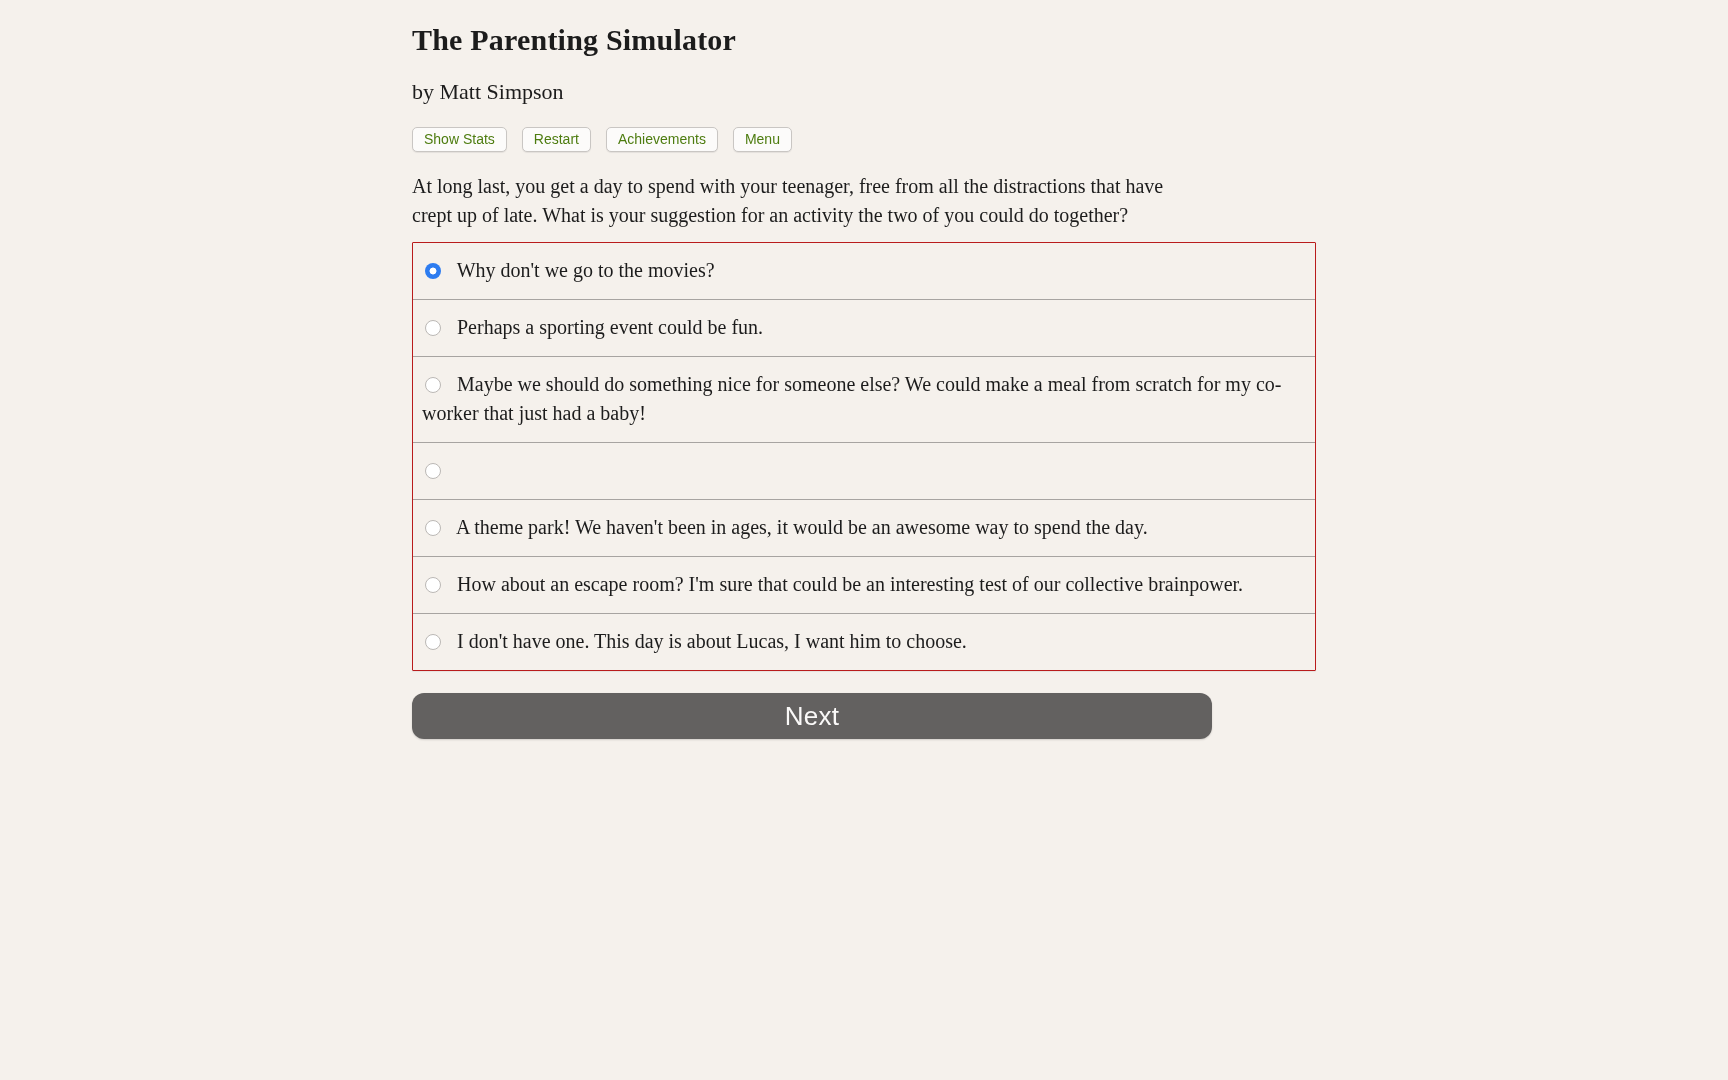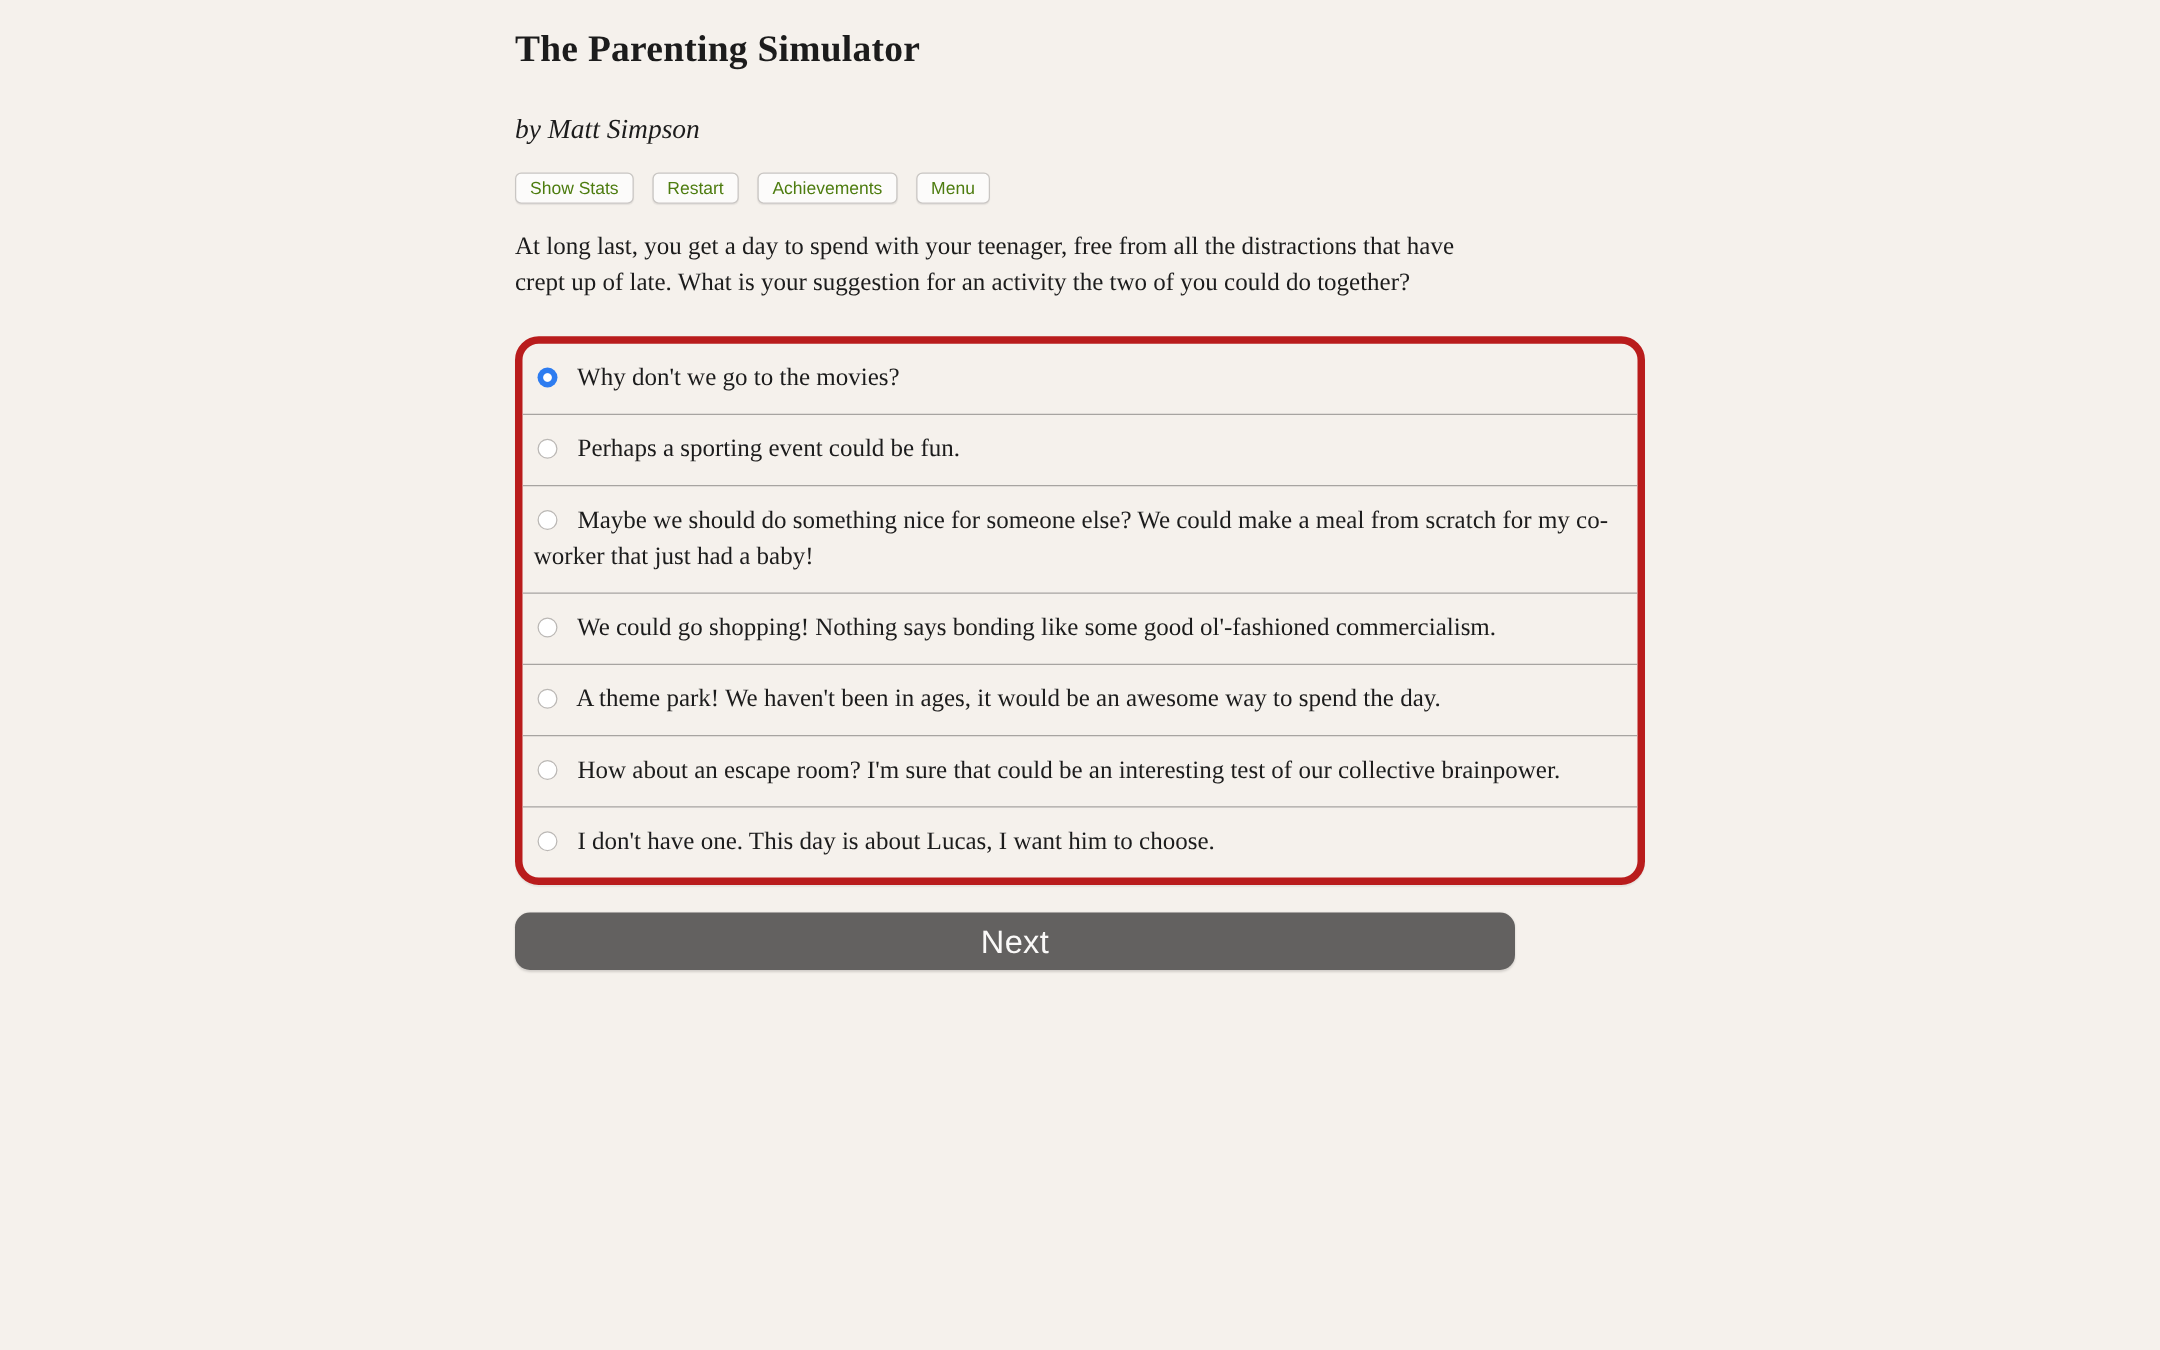--- a/index.html
+++ b/index.html
@@ -20,22 +20,21 @@
   }
   .page-title {
     font-size: 30px;
     font-weight: 700;
     line-height: 1.2;
     letter-spacing: 0.2px;
   }
   .byline {
     font-size: 22px;
     font-weight: 400;
-    margin-top: 32px;
-    font-style: italic;
+    margin-top: 21px;
   }
   .toolbar {
     margin-top: 22px;
     display: flex;
     gap: 15px;
   }
   .toolbar button {
     font-family: "Liberation Sans", "DejaVu Sans", sans-serif;
     font-size: 14px;
     font-weight: 500;
@@ -48,23 +47,23 @@
     box-shadow: 0 1px 1px rgba(0,0,0,0.07);
     cursor: pointer;
   }
   .story-paragraph {
     margin-top: 20px;
     font-size: 20px;
     line-height: 29px;
     max-width: 790px;
   }
   .choices-box {
-    margin-top: 28px;
-    border: 6px solid #b91c1c;
-    border-radius: 19px;
+    margin-top: 12px;
+    border: 1px solid #b91c1c;
+    border-radius: 1px;
     background: var(--bg, #f5f1ec);
     overflow: hidden;
     box-shadow: 0 1px 1px rgba(0,0,0,0.06);
   }
   .choice-row {
     display: block;
     padding: 13px 16px 14px 9px;
     border-top: 1px solid #a7a4a1;
     font-size: 20px;
     line-height: 29px;
@@ -130,21 +129,20 @@
     <label class="choice-row">
       <input type="radio" name="choice" style="">
       <span>Perhaps a sporting event could be fun.</span>
     </label>
     <label class="choice-row">
       <input type="radio" name="choice" style="">
       <span>Maybe we should do something nice for someone else? We could make a meal from scratch for my co-worker that just had a baby!</span>
     </label>
     <label class="choice-row">
       <input type="radio" name="choice" style="">
-      <span>We could go shopping! Nothing says bonding like some good ol'-fashioned commercialism.</span>
     </label>
     <label class="choice-row">
       <input type="radio" name="choice" style="">
       <span>A theme park! We haven't been in ages, it would be an awesome way to spend the day.</span>
     </label>
     <label class="choice-row">
       <input type="radio" name="choice" style="">
       <span>How about an escape room? I'm sure that could be an interesting test of our collective brainpower.</span>
     </label>
     <label class="choice-row">

